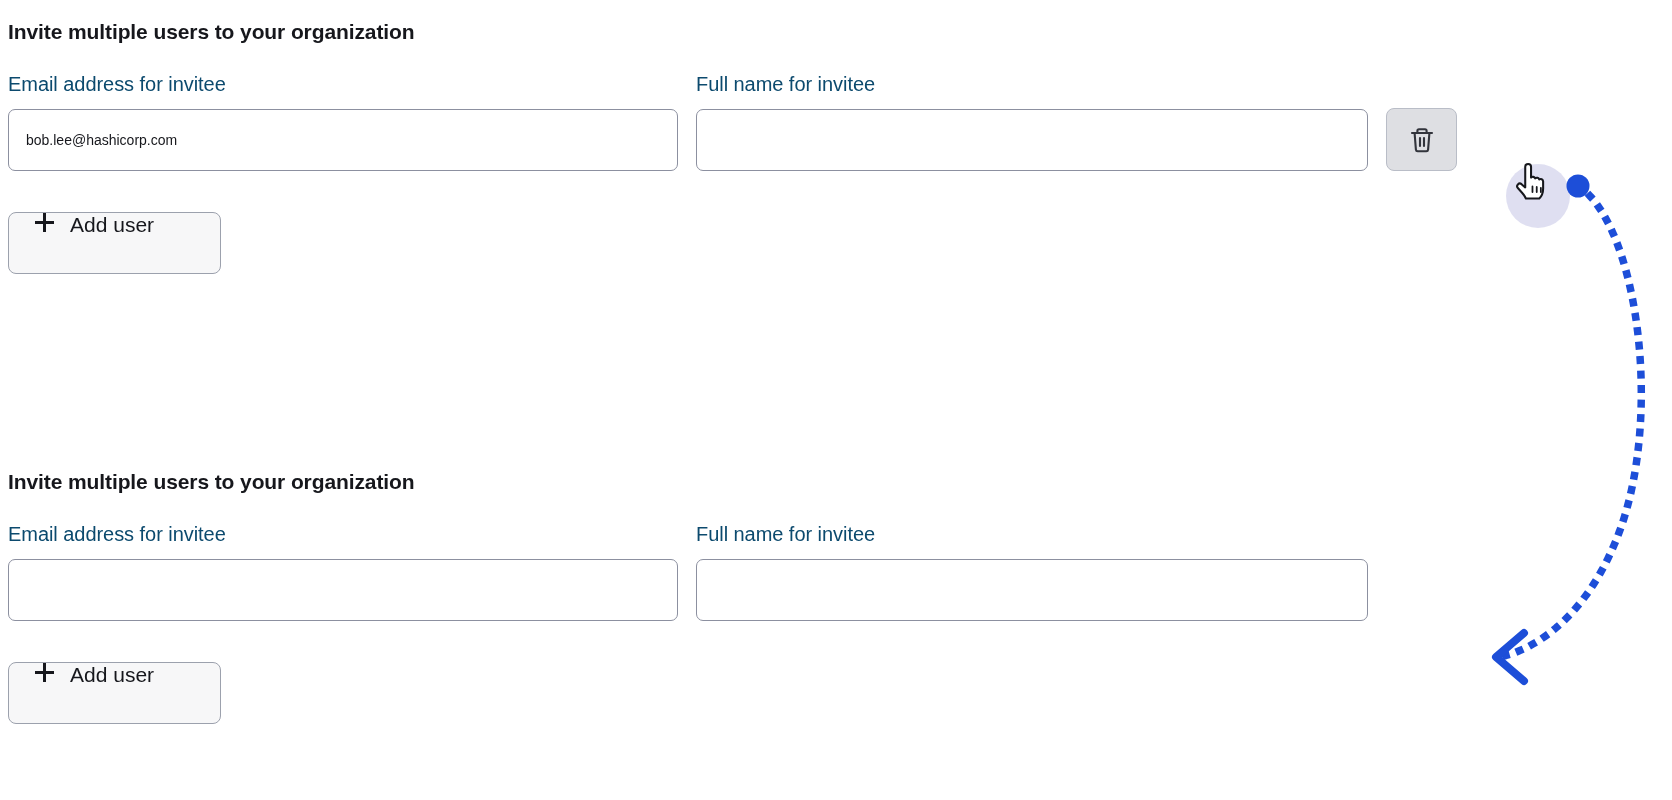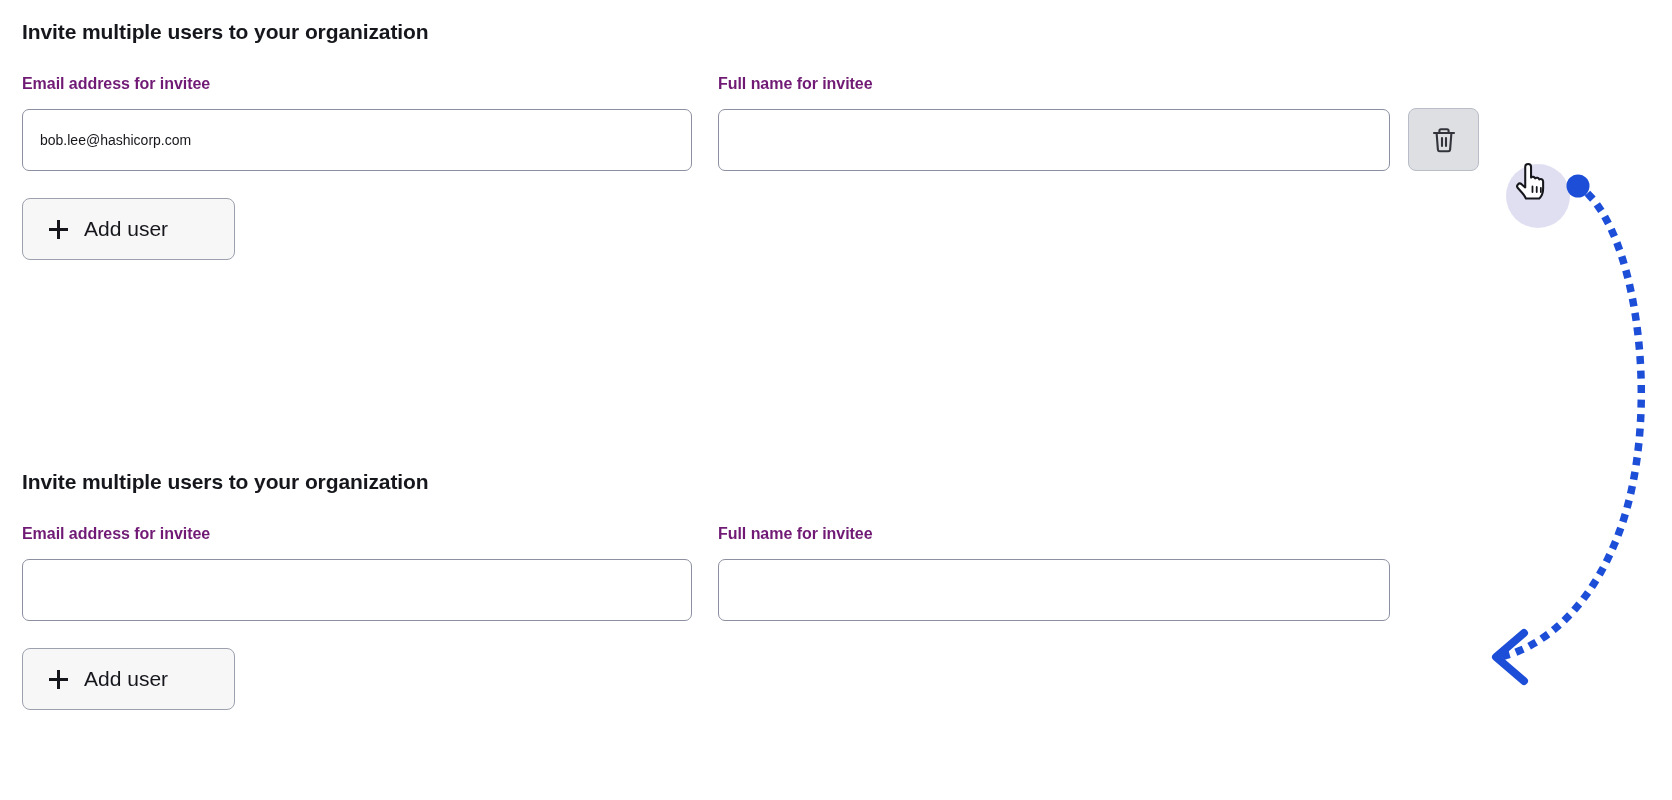--- a/index.html
+++ b/index.html
@@ -17,21 +17,21 @@
   }
 
   .page {
     position: absolute;
     inset: 0;
   }
 
   
   .invite-section {
     position: absolute;
-    left: 22px;
+    left: 8px;
     width: 1540px;
   }
   .invite-section.first  { top: 18px; }
   .invite-section.second { top: 468px; }
 
   .section-title {
     font-size: 21px;
     font-weight: 700;
     color: #16171c;
     letter-spacing: -0.1px;
@@ -44,26 +44,26 @@
     display: flex;
     align-items: flex-end;
     gap: 18px;
   }
 
   .field {
     display: flex;
     flex-direction: column;
   }
   .field.email     { width: 670px; }
-  .field.fullname  { width: 672px; margin-left: 8px; }
+  .field.fullname  { width: 672px; }
 
   .field-label {
-    font-size: 16px;
-    font-weight: 700;
-    color: #701a75;
+    font-size: 20px;
+    font-weight: 400;
+    color: #0c4a6e;
     letter-spacing: -0.05px;
     line-height: 24px;
     margin-bottom: 13px;
     white-space: nowrap;
   }
 
   .text-input {
     box-sizing: border-box;
     width: 100%;
     height: 62px;
@@ -91,29 +91,28 @@
     justify-content: center;
     padding: 0;
     cursor: pointer;
     margin-bottom: 0;
   }
   .delete-btn svg { display: block; }
 
   
   .add-user-btn {
     box-sizing: border-box;
-    margin-top: 27px;
+    margin-top: 41px;
     height: 62px;
     min-width: 213px;
     padding: 0 26px;
     border: 1.5px solid #9ca1ad;
     border-radius: 8px;
     background: #f7f7f8;
     display: inline-flex;
-    align-items: center;
     gap: 16px;
     font-family: "Liberation Sans", sans-serif;
     font-size: 21px;
     color: #16171c;
     cursor: pointer;
   }
   .plus-icon {
     display: inline-block;
     position: relative;
     width: 19px;

